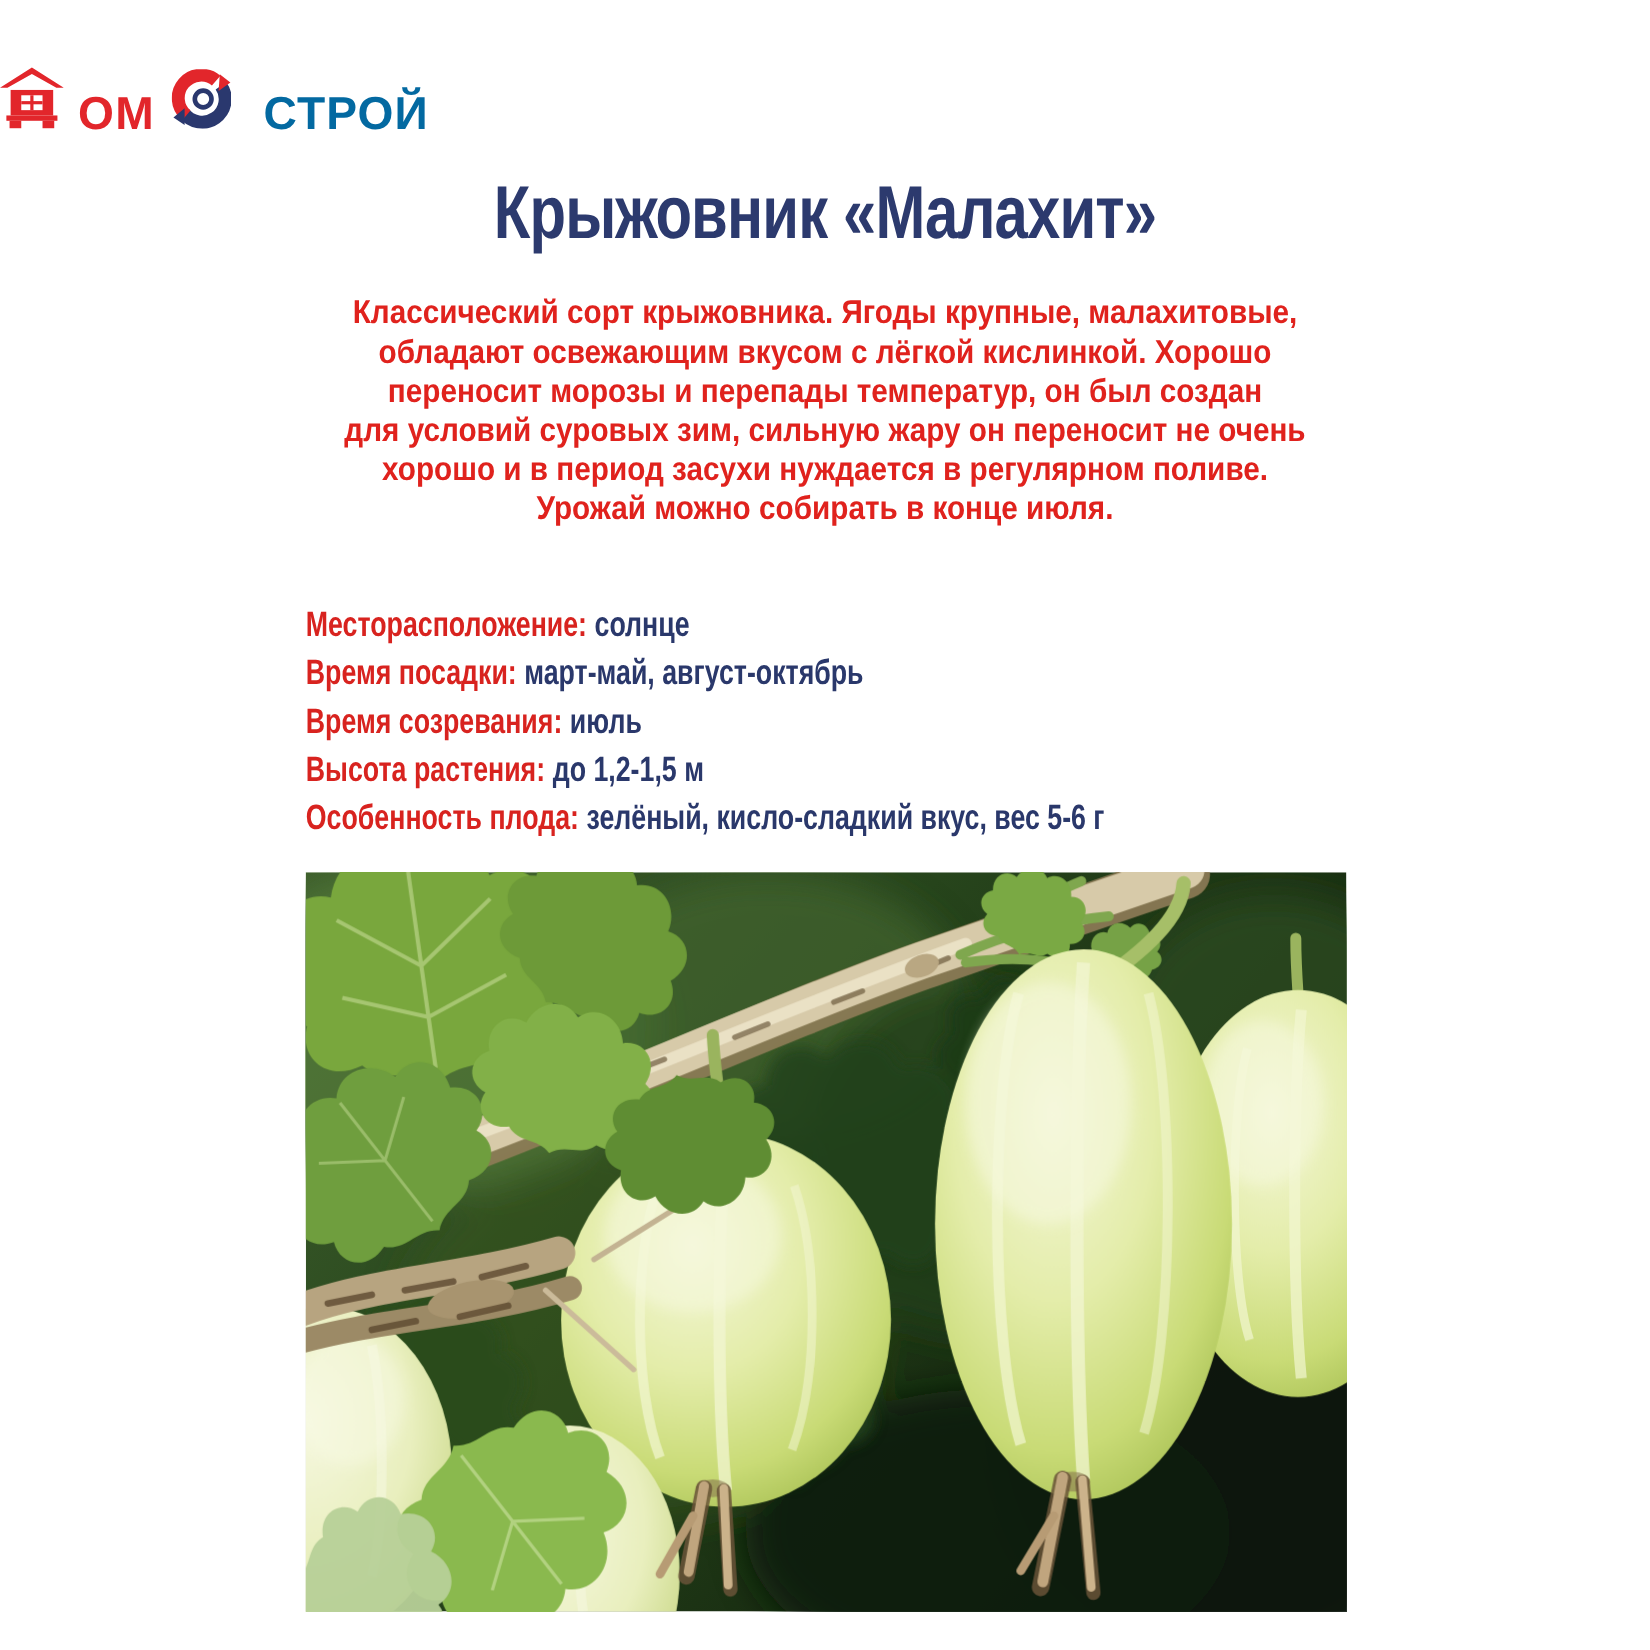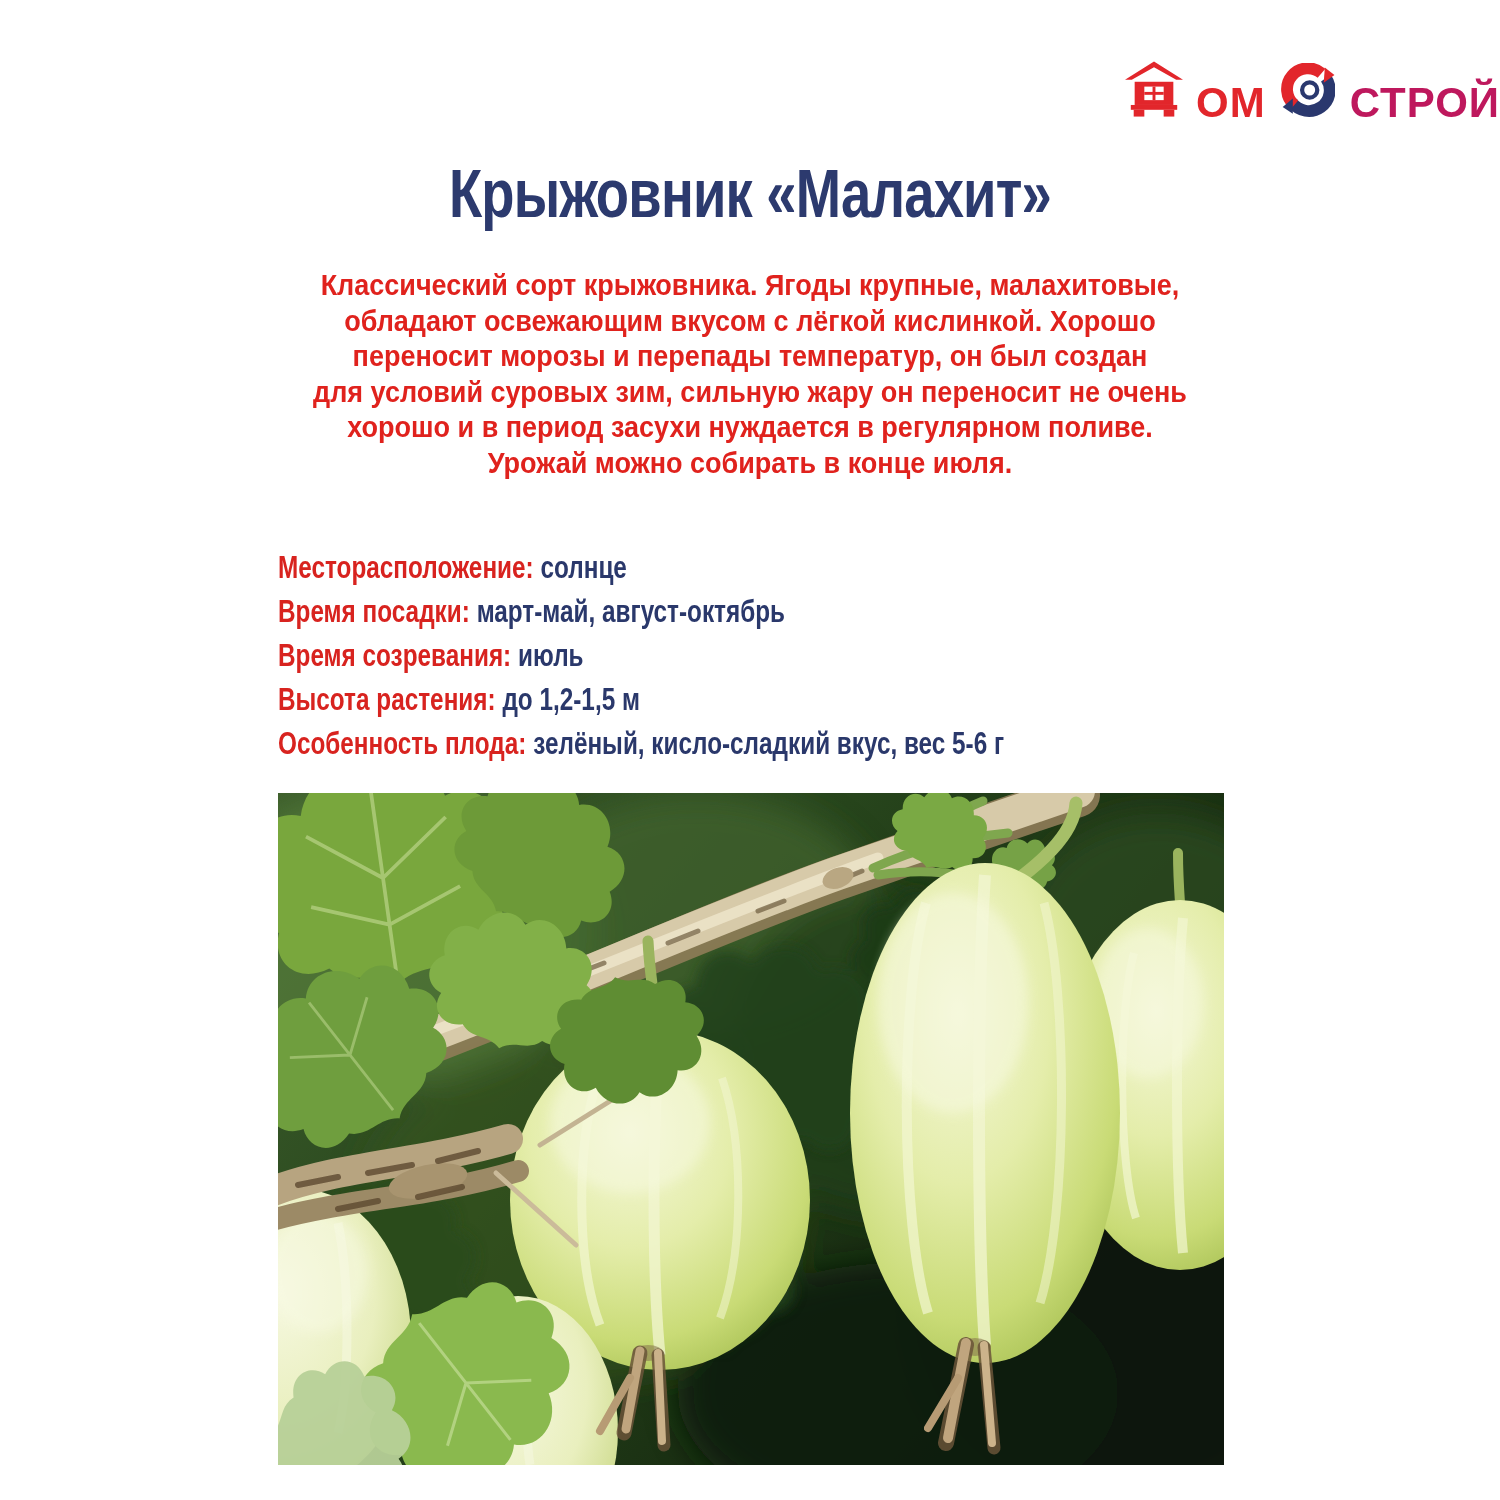--- a/index.html
+++ b/index.html
@@ -1,25 +1,25 @@
 <!DOCTYPE html>
 <html><head>
 <meta charset="utf-8">
 <style>
   html,body{margin:0;padding:0;background:#ffffff;}
   .page{position:relative;width:1500px;height:1500px;background:#ffffff;overflow:hidden;
         font-family:"Liberation Sans", sans-serif;}
 
   
   .logo{position:absolute;top:58px;left:0;right:0;height:60px;
-        display:flex;justify-content:flex-end;align-items:flex-end;gap:13px;}
+        display:flex;justify-content:flex-start;align-items:flex-end;gap:13px;}
   .logo svg{display:block;}
   .logo-text{font-weight:700;font-size:42px;line-height:1;letter-spacing:1px;margin-bottom:-6px;}
   .logo-red{color:#e2262b;}
-  .logo-navy{color:#be185d;}
+  .logo-navy{color:#0369a1;margin-left:15px;}
   .logo .arrows{margin:0 2px 1px 2px;}
 
   
   .title{position:absolute;top:154px;left:0;width:100%;margin:0;text-align:center;
          font-size:68px;font-weight:700;color:#2c3a6e;letter-spacing:-1px;
          transform:scaleX(0.8);transform-origin:50% 0;}
 
   
   .description{position:absolute;top:267px;left:0;width:100%;text-align:center;
                color:#e0221d;font-weight:700;font-size:30px;line-height:35.5px;

